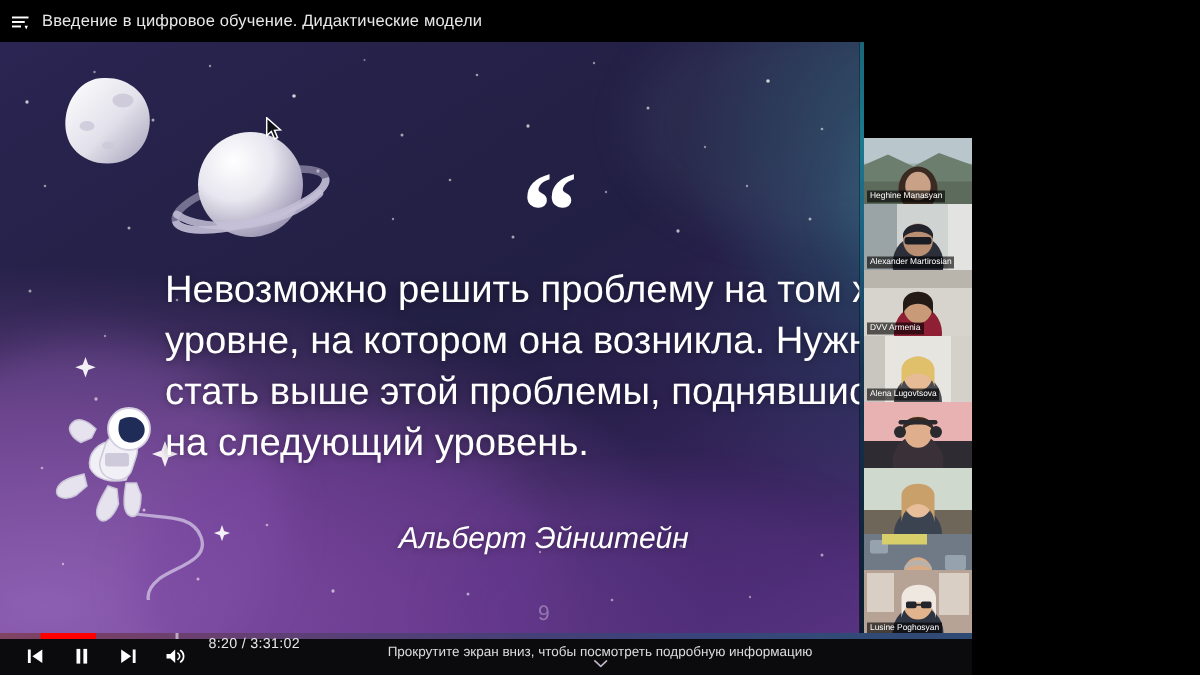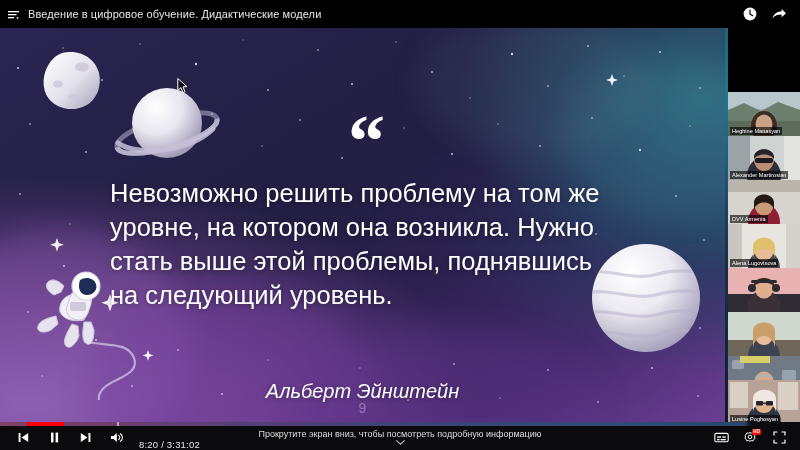--- a/index.html
+++ b/index.html
@@ -1,19 +1,19 @@
 <!DOCTYPE html>
 <html><head>
 <meta charset="utf-8">
 <style>
   * { margin:0; padding:0; box-sizing:border-box; }
   html,body{ width:800px; height:450px; overflow:hidden; background:#000; }
   body{ font-family:"Liberation Sans", sans-serif; }
 
-  #app{ position:relative; width:800px; height:450px; background:#4d7c0f; overflow:hidden; }
+  #app{ position:relative; width:648px; height:450px; background:#4d7c0f; overflow:hidden; }
 
   
   #topbar{
     position:absolute; left:0; top:0; width:800px; height:28px;
     background:#000; z-index:40;
     display:flex; align-items:center;
   }
   #topbar .menu-ico{
     width:26px; height:28px; display:flex; align-items:center; justify-content:center;
     cursor:pointer;
@@ -58,21 +58,20 @@
     position:absolute; left:110px; top:148px; width:505px;
     color:#fff;
     font-size:25.5px; line-height:34px; font-weight:400;
     text-shadow:0 1px 5px rgba(0,0,0,.35);
   }
   #author{
     position:absolute; left:110px; top:318px; width:505px;
     text-align:center; color:#fff; font-style:italic;
     font-size:20px; line-height:26px;
     text-shadow:0 1px 5px rgba(0,0,0,.35);
-    margin-top:32px;
   }
   #slideno{
     position:absolute; left:0; top:372px; width:725px; text-align:center;
     color:rgba(255,255,255,.33); font-size:14px;
   }
   #cursor{ position:absolute; left:177px; top:50px; }
 
   
   #rail{
     position:absolute; right:0; top:28px; width:75px; height:396px;
@@ -99,21 +98,21 @@
   #progwrap{
     position:absolute; left:0; top:-2px; width:800px; height:4px;
     background:linear-gradient(90deg,
       #7a3a5a 0%, #6e3560 8%, #5f3568 18%, #4c3570 30%,
       #3a3570 45%, #2e3a74 58%, #27406f 70%, #22406a 82%, #1e3c62 93%, #0b0b0d 94%, #0b0b0d 100%);
   }
   #progbuf{ position:absolute; left:0; top:0; height:4px; width:93.4%; background:rgba(255,255,255,.055); }
   #progplayed{ position:absolute; left:3.4%; top:0; height:4px; width:4.6%; background:#ff0000; }
   #proghandle{ position:absolute; left:14.6%; top:0; width:2px; height:4px; background:rgba(255,255,255,.55); }
 
-  #pleft{ position:absolute; left:8px; top:0; height:26px; display:flex; align-items:flex-end; gap:0; }
+  #pleft{ position:absolute; left:8px; top:0; height:26px; display:flex; align-items:flex-start; gap:0; }
   #pleft .pbtn{
     width:31px; height:26px; display:flex; align-items:center; justify-content:center;
     cursor:pointer;
   }
   #ptime{
     color:#e6e6e6; font-size:9.5px; padding-left:7px; letter-spacing:.2px; white-space:nowrap;
   }
   #pcenter{
     position:absolute; left:0; top:0; width:800px; height:26px;
     display:flex; flex-direction:column; align-items:center; justify-content:center;

